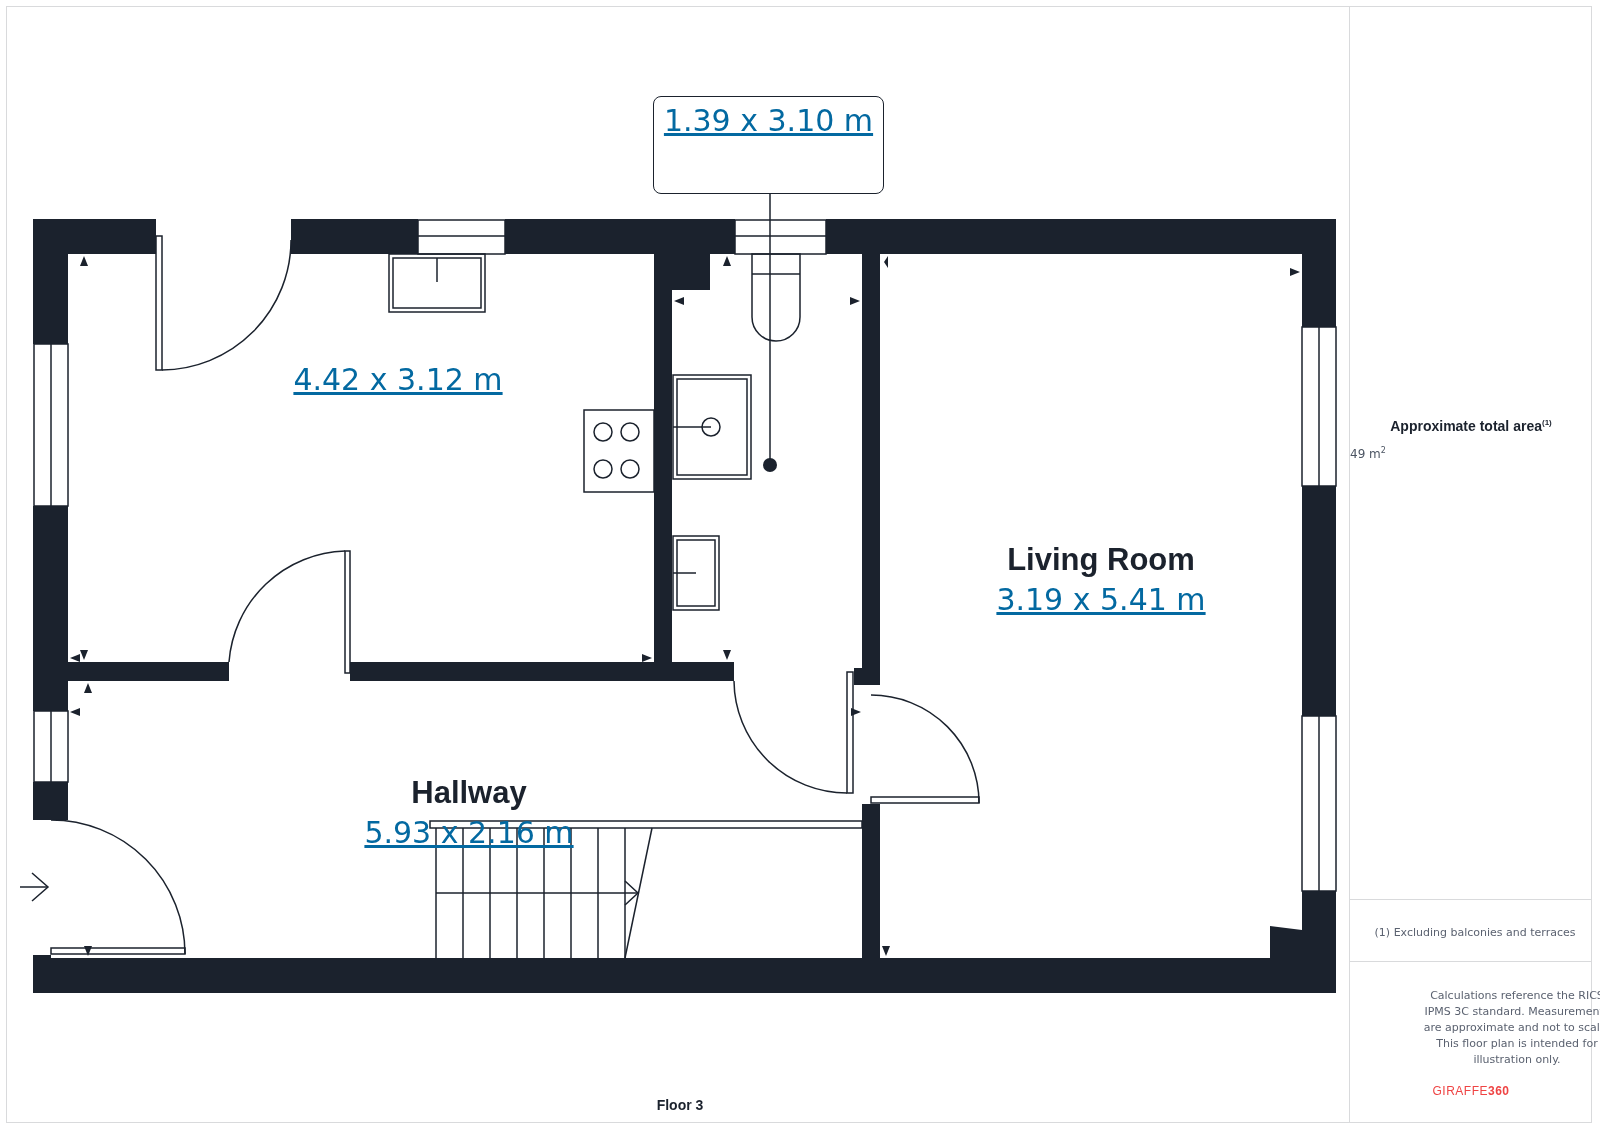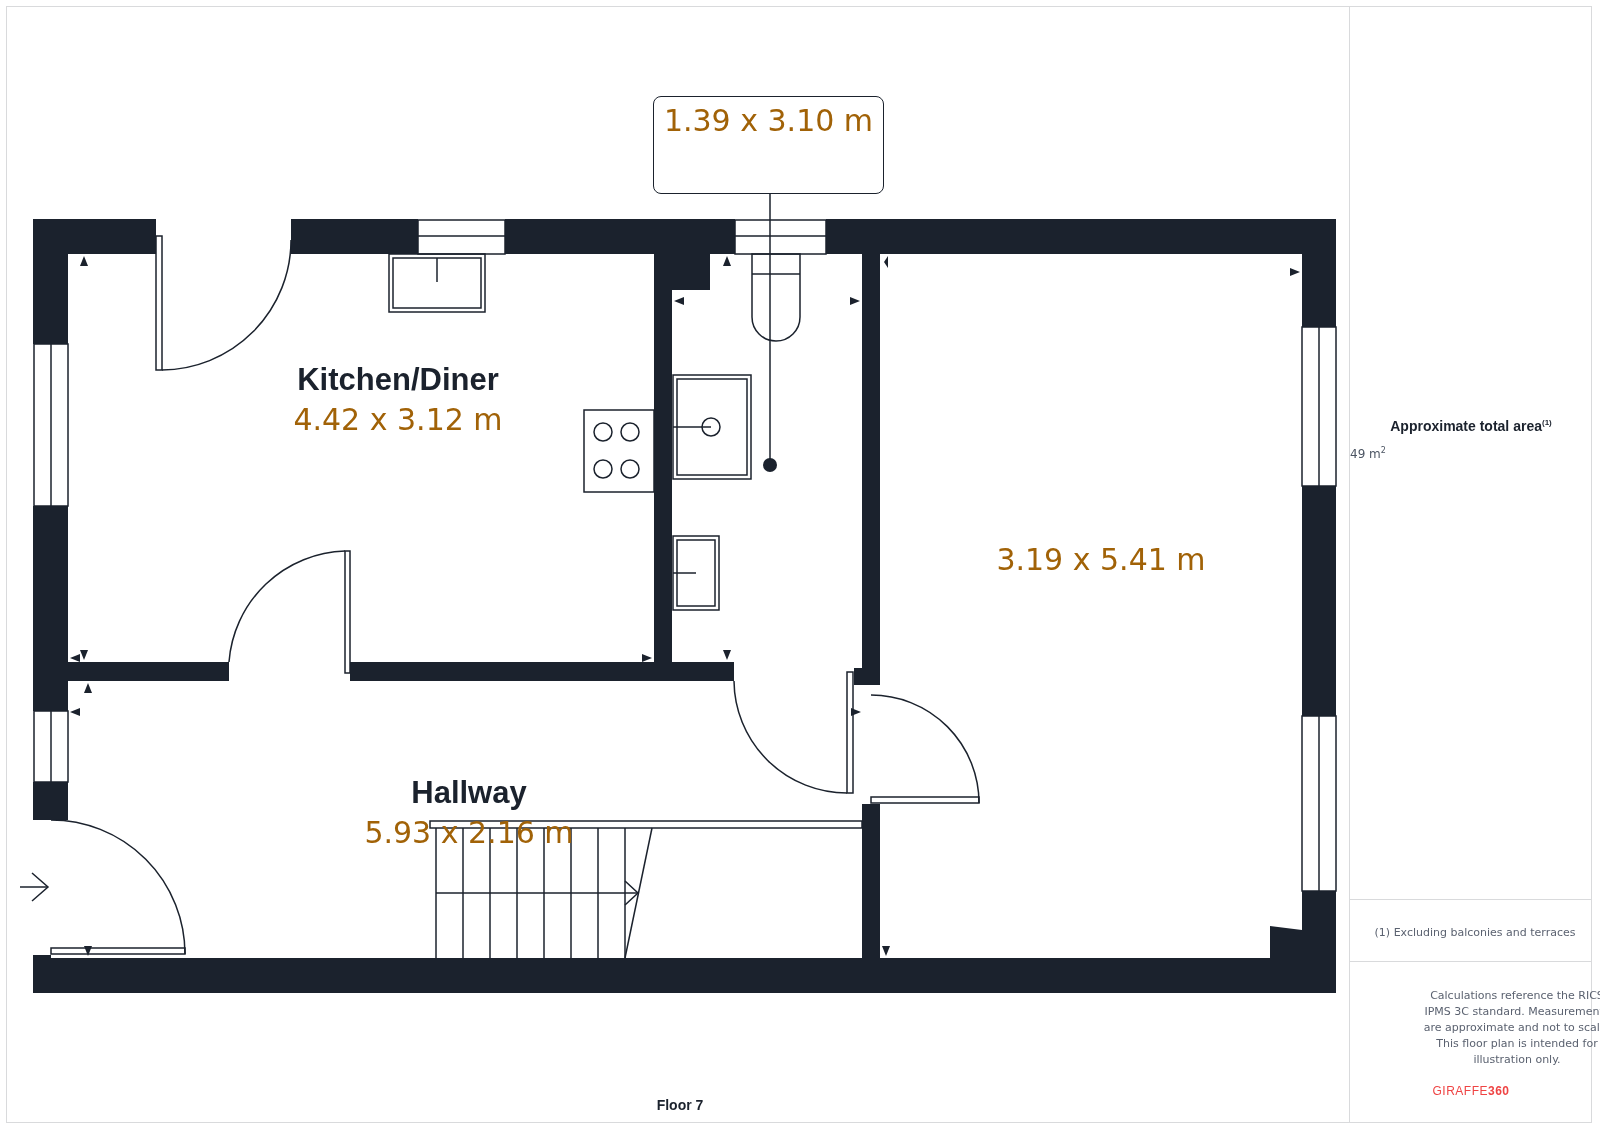--- a/index.html
+++ b/index.html
@@ -2,21 +2,21 @@
 <html><head>
 <meta charset="utf-8">
 <style>
   html, body { margin: 0; padding: 0; background: #ffffff; }
   body { width: 1600px; height: 1131px; position: relative; overflow: hidden; font-family: "DejaVu Sans", sans-serif; }
   .frame { position: absolute; left: 6px; top: 6px; width: 1586px; height: 1117px; border: 1px solid #d9dadc; box-sizing: border-box; }
   .side-divider { position: absolute; left: 1349px; top: 6px; width: 1px; height: 1117px; background: #d9dadc; }
   .plan { position: absolute; left: 0; top: 0; }
   .room-label { position: absolute; transform: translateX(-50%); text-align: center; white-space: nowrap; }
   .room-name { font-family: "Liberation Sans", sans-serif; font-weight: bold; font-size: 31px; color: #1b222d; line-height: 40px; }
-  .room-dim { font-family: "DejaVu Sans", sans-serif; font-size: 30px; color: #a16207; line-height: 40px; }
+  .room-dim { font-family: "DejaVu Sans", sans-serif; font-size: 30px; color: #0369a1; line-height: 40px; text-decoration: underline; }
   .callout { position: absolute; left: 653px; top: 96px; width: 231px; height: 98px; border: 1.5px solid #1b222d; border-radius: 8px; background: #fff; box-sizing: border-box; text-align: center; padding-top: 4px; }
   .floor-label { position: absolute; left: 680px; top: 1097px; transform: translateX(-50%); font-family: "Liberation Sans", sans-serif; font-weight: bold; font-size: 14px; color: #1b222d; }
   .sidebar { position: absolute; left: 1350px; top: 6px; width: 242px; height: 864px; }
   .area-title { position: absolute; left: 0; width: 242px; top: 412px; text-align: center; font-family: "Liberation Sans", sans-serif; font-weight: bold; font-size: 14px; color: #1b222d; }
   .area-title sup { font-size: 8px; }
   .area-value { position: absolute; left: 0; width: 242px; top: 440px; text-align: left; font-size: 12px; color: #4c5563; }
   .area-value sup { font-size: 8px; }
   .sep { position: absolute; left: 0; width: 242px; height: 1px; background: #d9dadc; }
   .footnote { position: absolute; left: 4px; width: 242px; top: 920px; text-align: center; font-size: 11px; color: #5b6270; }
   .disclaimer { position: absolute; left: 20px; width: 202px; top: 982px; text-align: center; font-size: 11px; line-height: 16px; color: #5b6270; margin-left: 46px; }
@@ -147,38 +147,38 @@
     <polygon points="727,660 723,650 731,650"></polygon>
     <polygon points="88,683 84,693 92,693"></polygon>
     <polygon points="70,712 80,708 80,716"></polygon>
     <polygon points="861,712 851,708 851,716"></polygon>
     <polygon points="88,956 84,946 92,946"></polygon>
     <polygon points="886,956 882,946 890,946"></polygon>
   </g>
 </svg>
 
 <div class="room-label" style="left:398px; top:360px;">
-  <div class="room-name">Kitchen/Diner</div>
   <div class="room-dim">4.42 x 3.12 m</div>
 </div>
 
 <div class="callout">
   <div class="room-dim">1.39 x 3.10 m</div>
 </div>
 
 <div class="room-label" style="left:1101px; top:540px;">
+  <div class="room-name">Living Room</div>
   <div class="room-dim">3.19 x 5.41 m</div>
 </div>
 
 <div class="room-label" style="left:469px; top:773px;">
   <div class="room-name">Hallway</div>
   <div class="room-dim">5.93 x 2.16 m</div>
 </div>
 
-<div class="floor-label">Floor 7</div>
+<div class="floor-label">Floor 3</div>
 
 <div class="sidebar">
   <div class="area-title"><span>Approximate total area</span><sup>(1)</sup></div>
   <div class="area-value"><span>49 m</span><sup>2</sup></div>
   <div class="sep" style="top:893px;"></div>
   <div class="footnote">(1) Excluding balconies and terraces</div>
   <div class="sep" style="top:955px;"></div>
   <div class="disclaimer">Calculations reference the RICS IPMS 3C standard. Measurements are approximate and not to scale. This floor plan is intended for illustration only.</div>
   <div class="brand"><span>GIRAFFE</span><b>360</b></div>
 </div>

